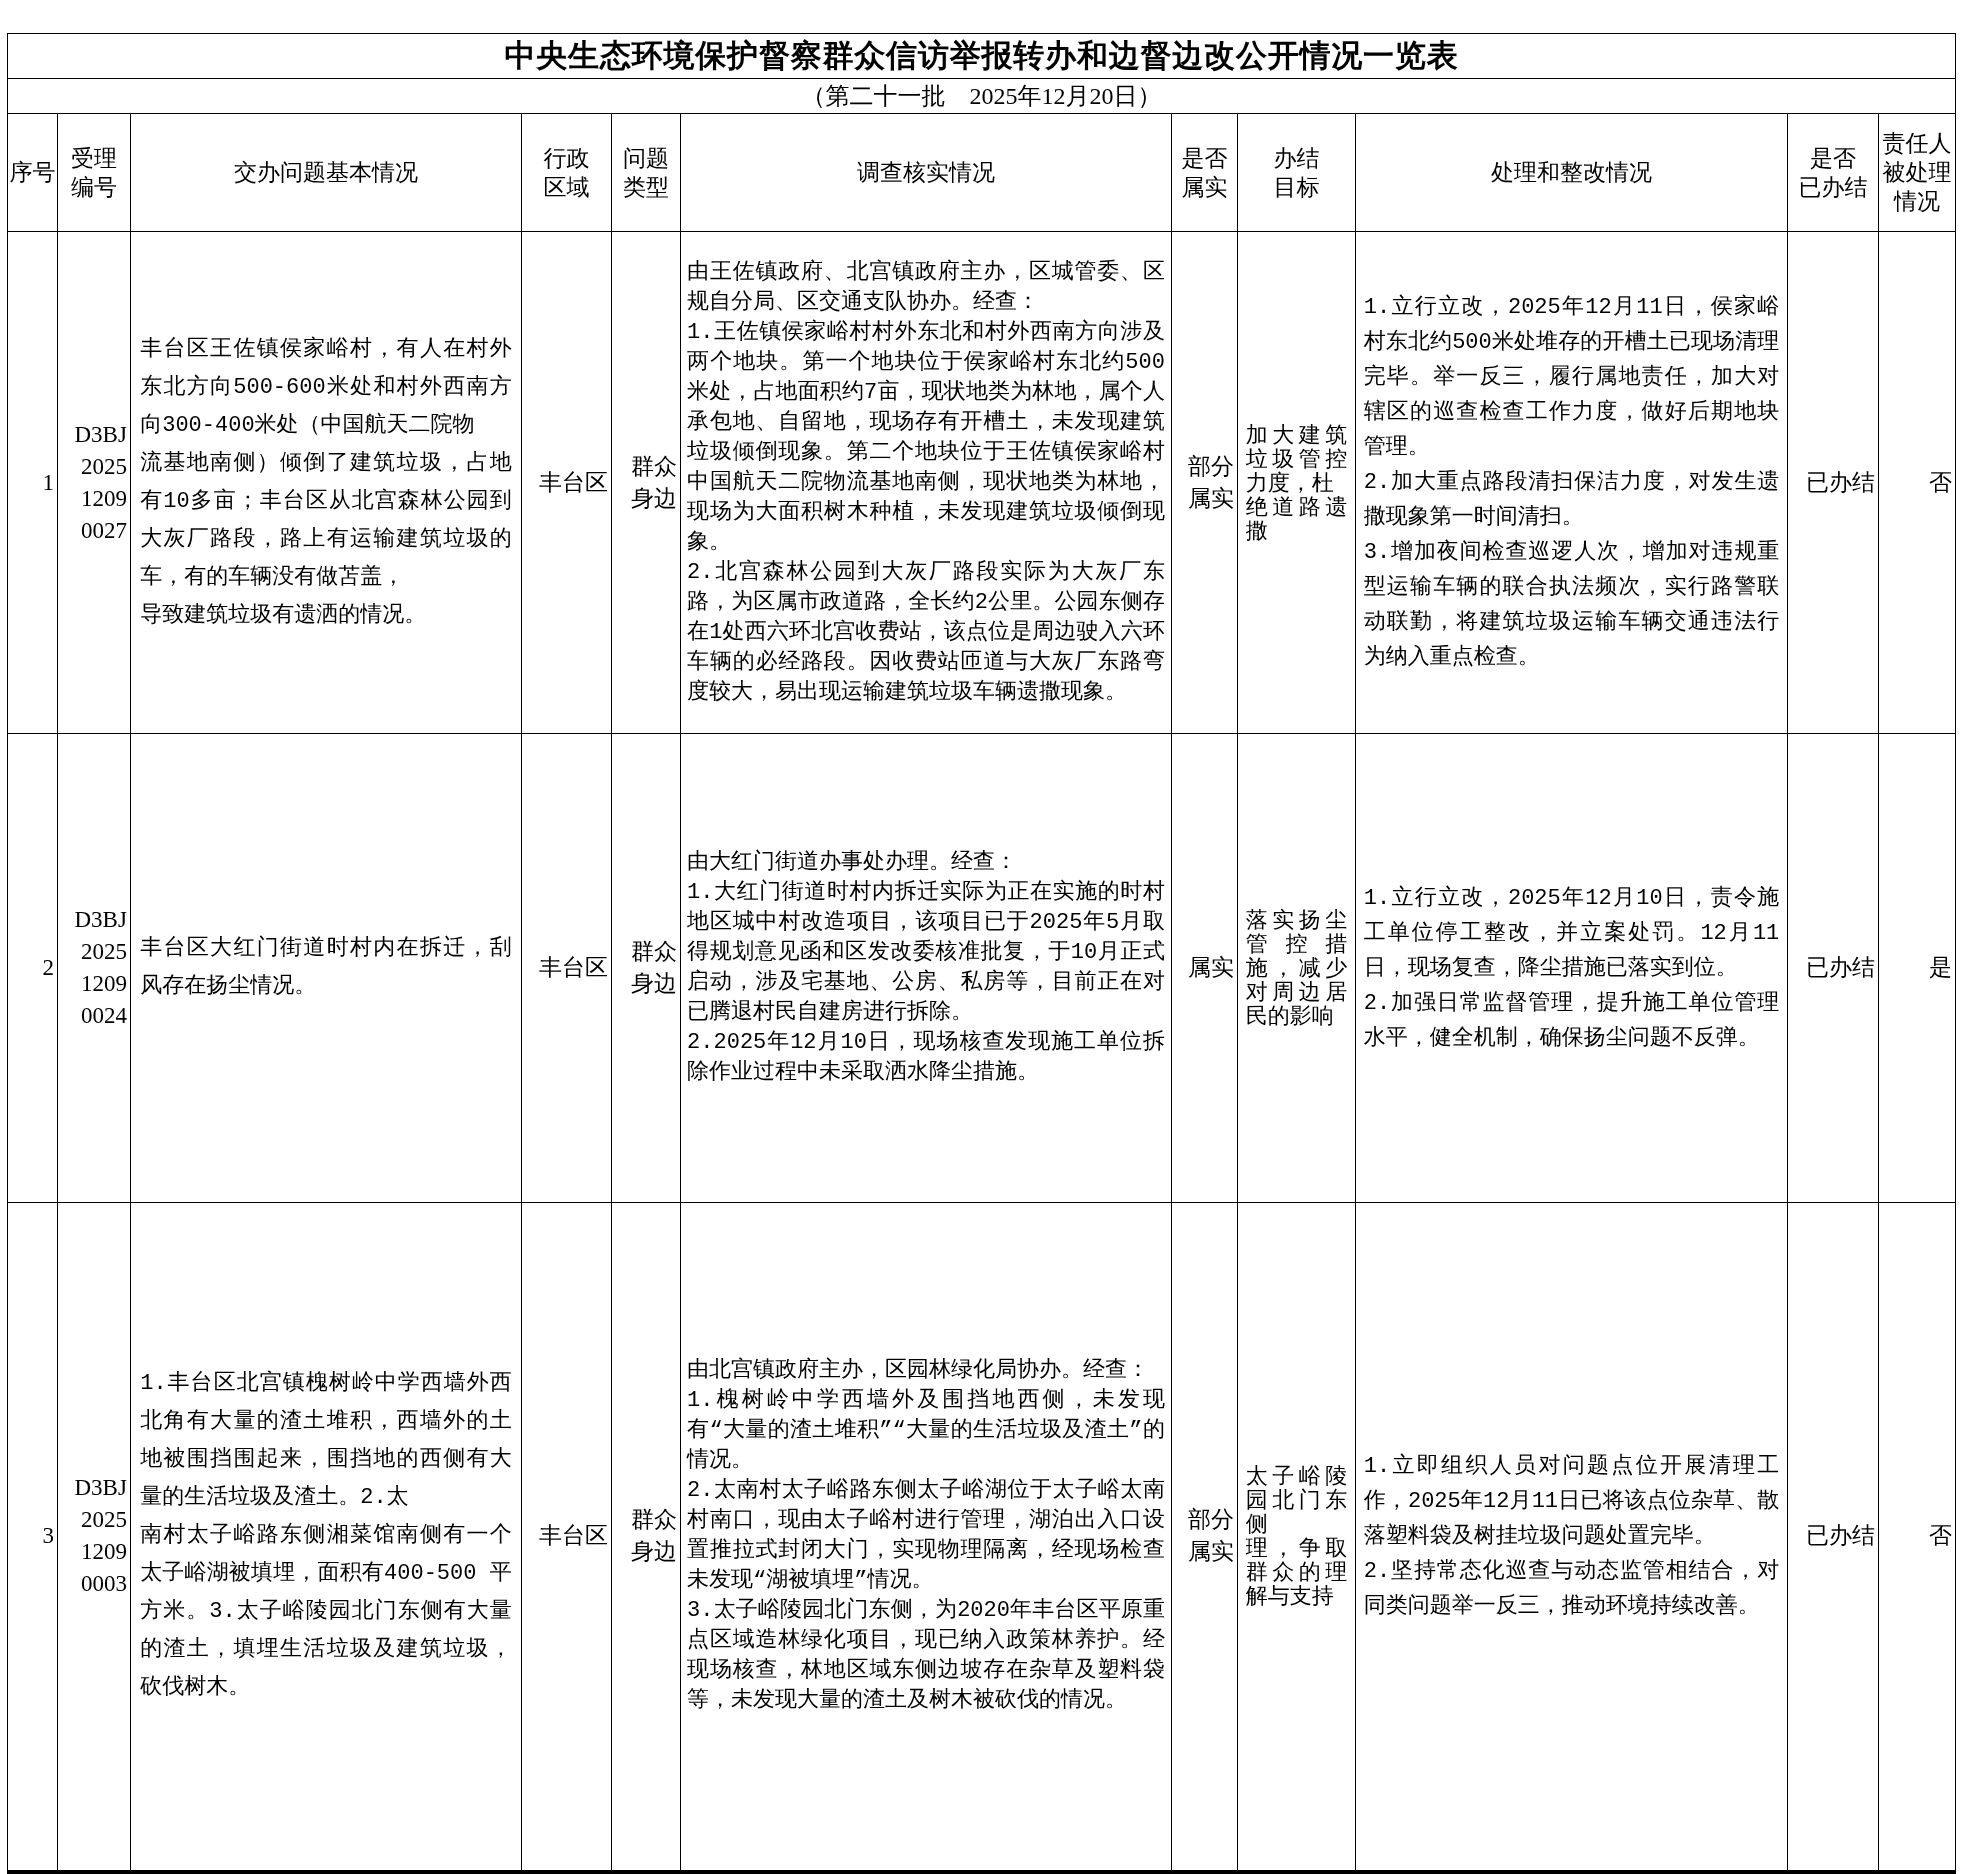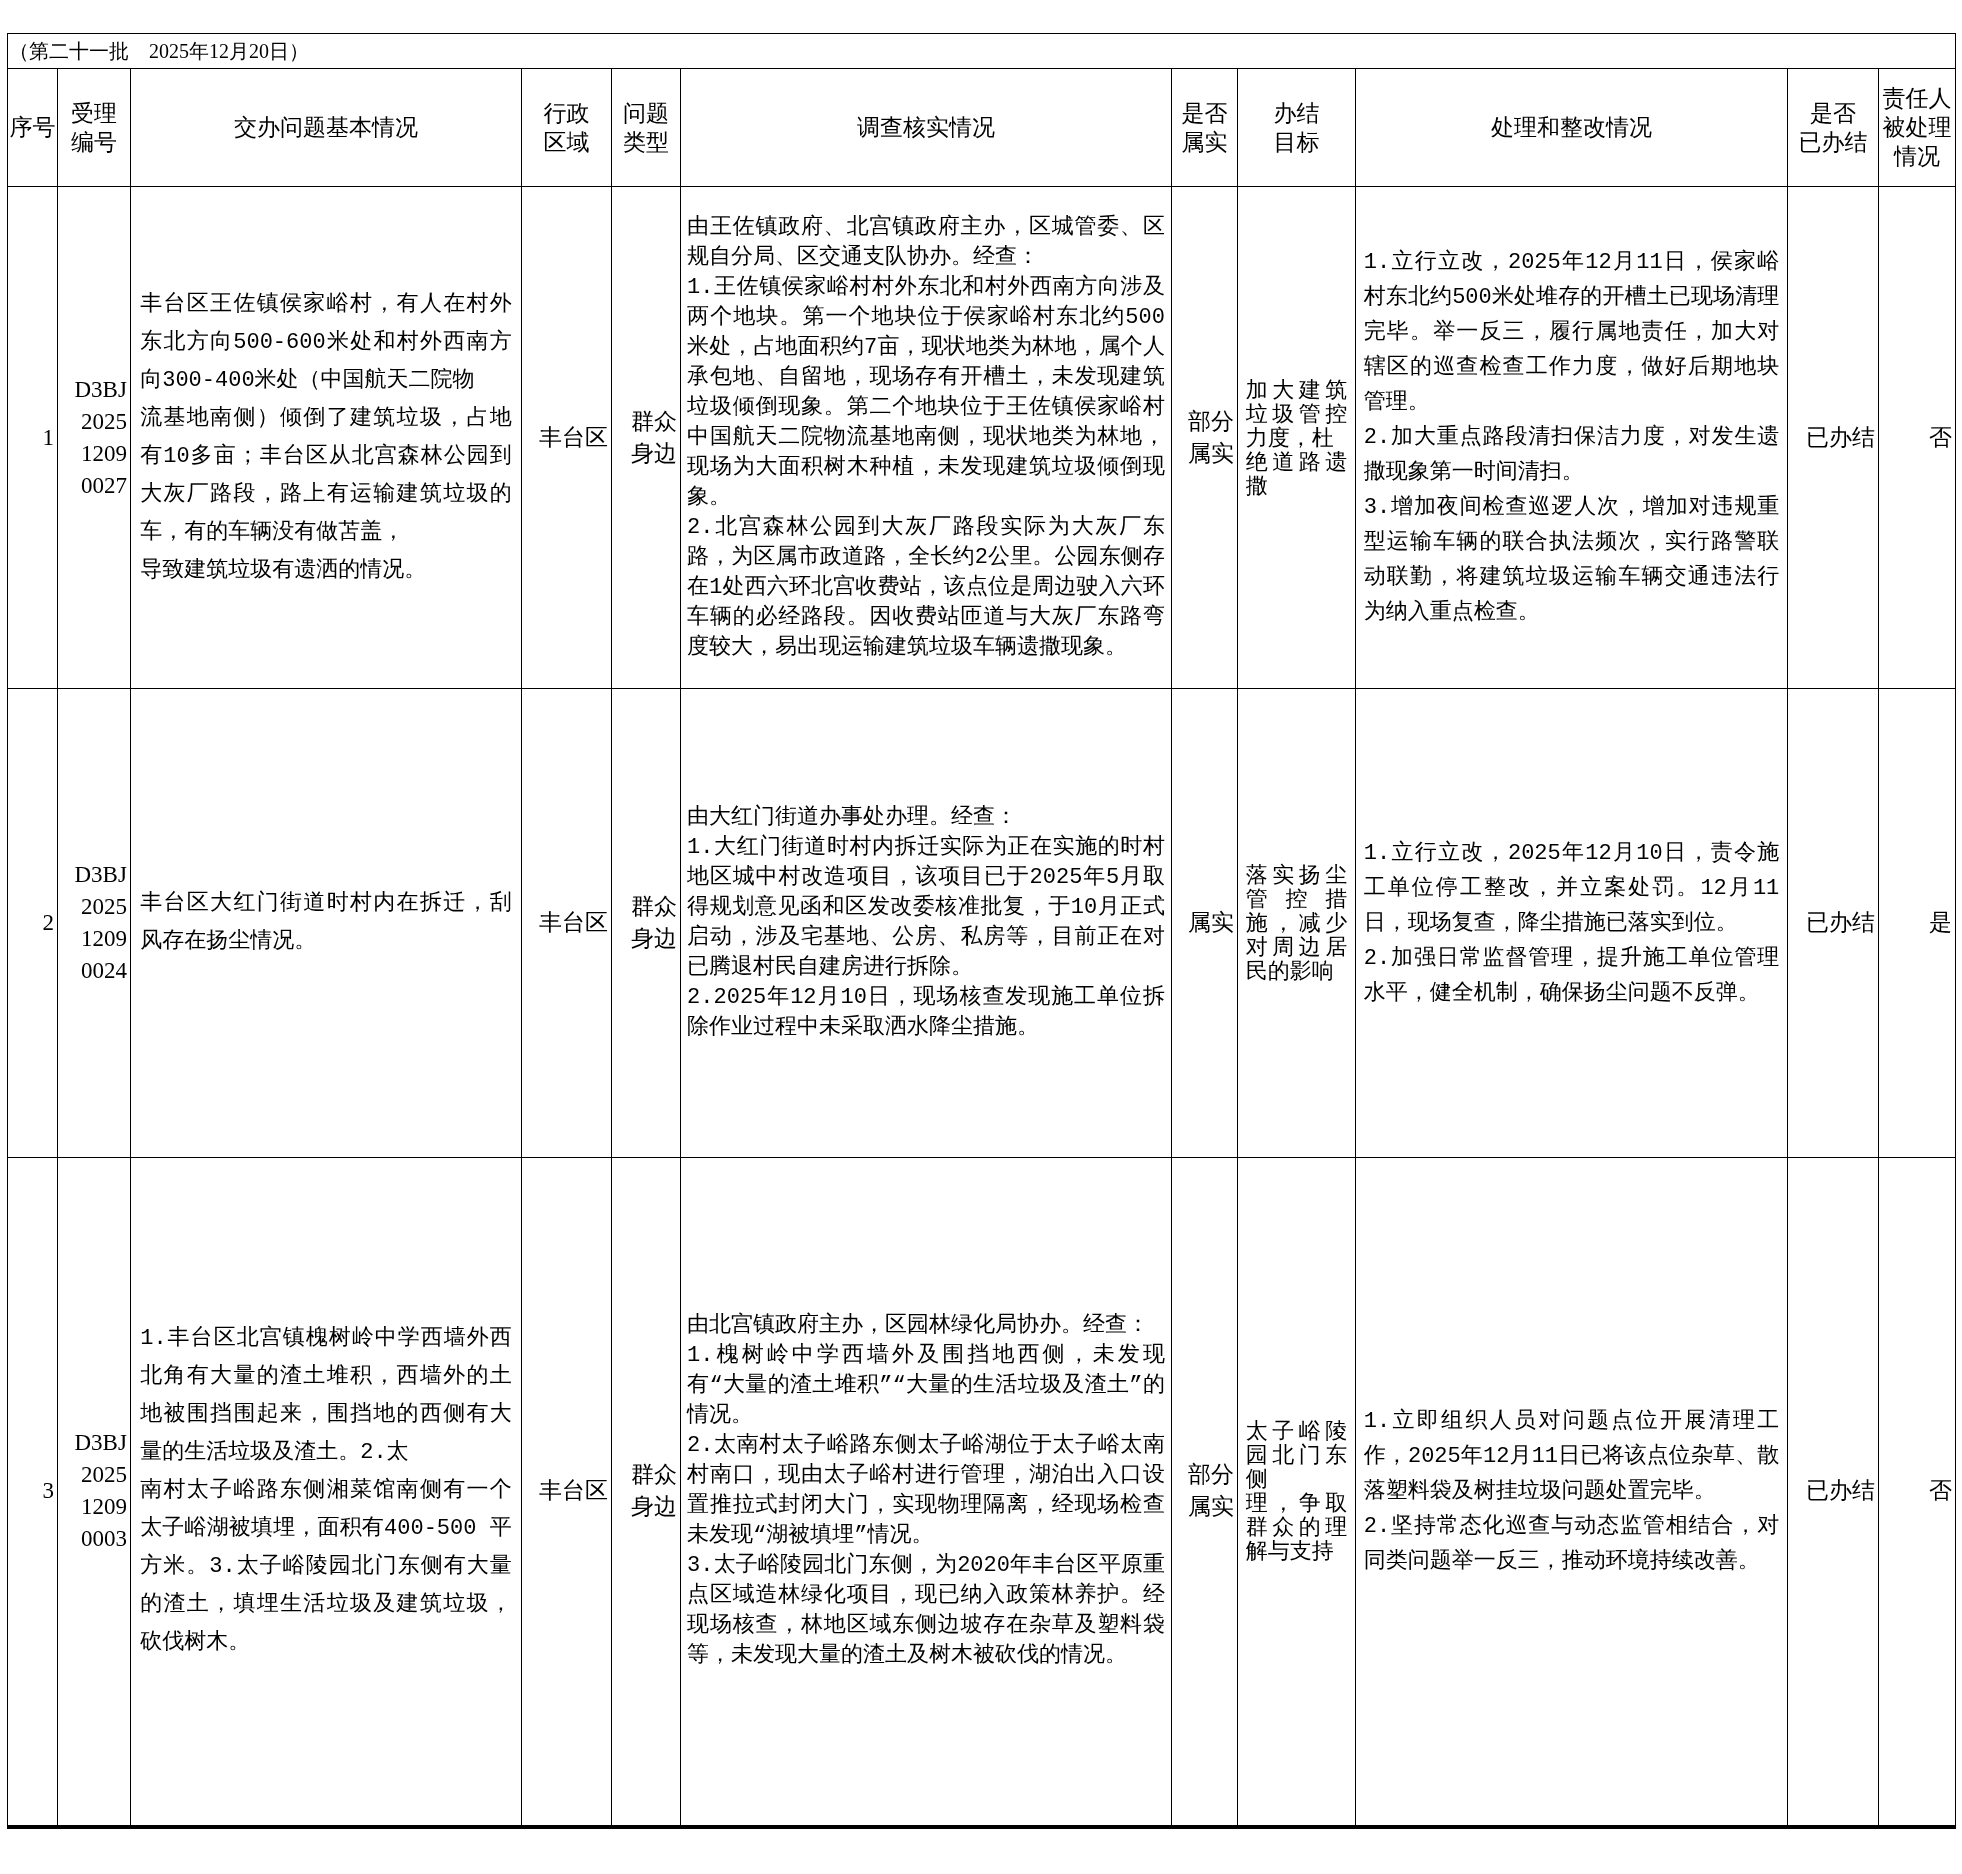--- a/index.html
+++ b/index.html
@@ -26,21 +26,22 @@
   }
   tr.title-row td{
     height:36px;
     text-align:center;
     font-size:31px;
     font-weight:bold;
     letter-spacing:0.8px;
   }
   tr.subtitle-row td{
     height:32px;
-    font-size:20px;
+    text-align:center;
+    font-size:24px;
   }
   tr.header-row th{
     height:115px;
     text-align:center;
     font-size:23px;
     line-height:29px;
     white-space:pre-line;
   }
   tr.r1{height:502px;}
   tr.r2{height:469px;}
@@ -83,20 +84,23 @@
       <col style="width:69px">
       <col style="width:491px">
       <col style="width:66px">
       <col style="width:118px">
       <col style="width:432px">
       <col style="width:91px">
       <col style="width:77px">
     </colgroup>
 
     <tbody>
+        <tr class="title-row">
+      <td colspan="11">中央生态环境保护督察群众信访举报转办和边督边改公开情况一览表</td>
+    </tr>
 
     <tr class="subtitle-row">
       <td colspan="11">（第二十一批　2025年12月20日）</td>
     </tr>
 
     <tr class="header-row">
       <th>序号</th>
       <th>受理
 编号</th>
       <th>交办问题基本情况</th>

